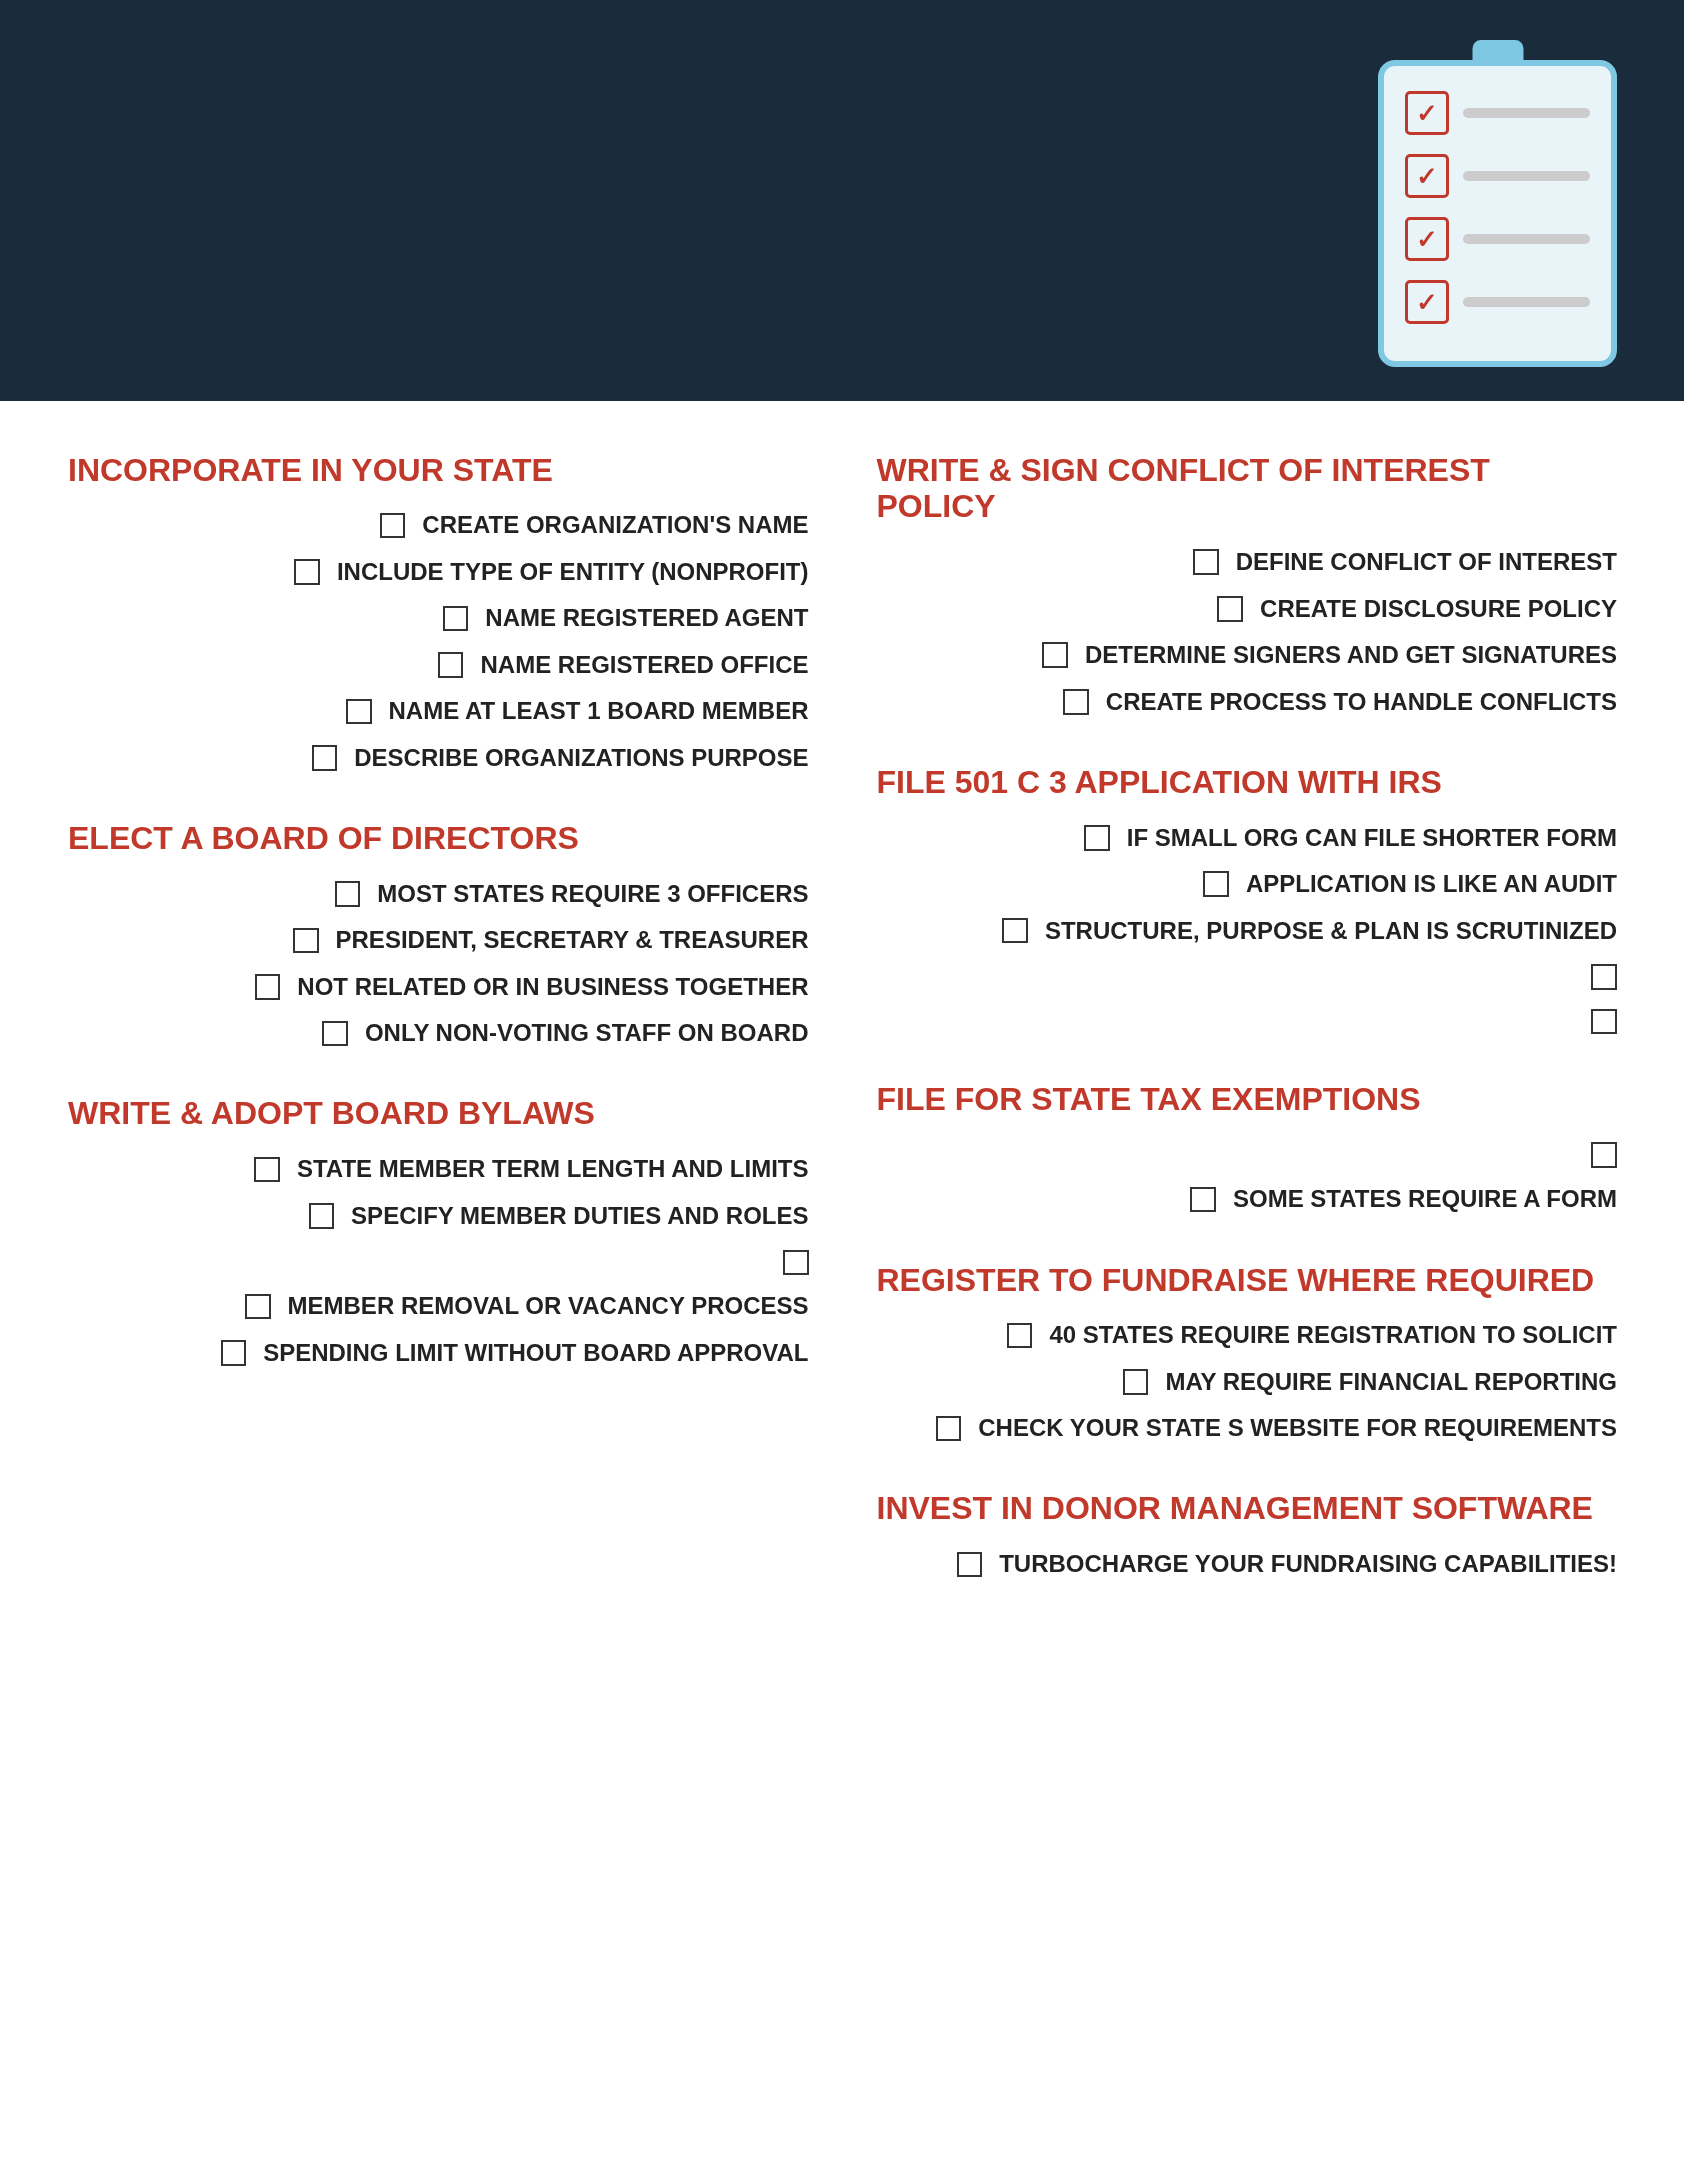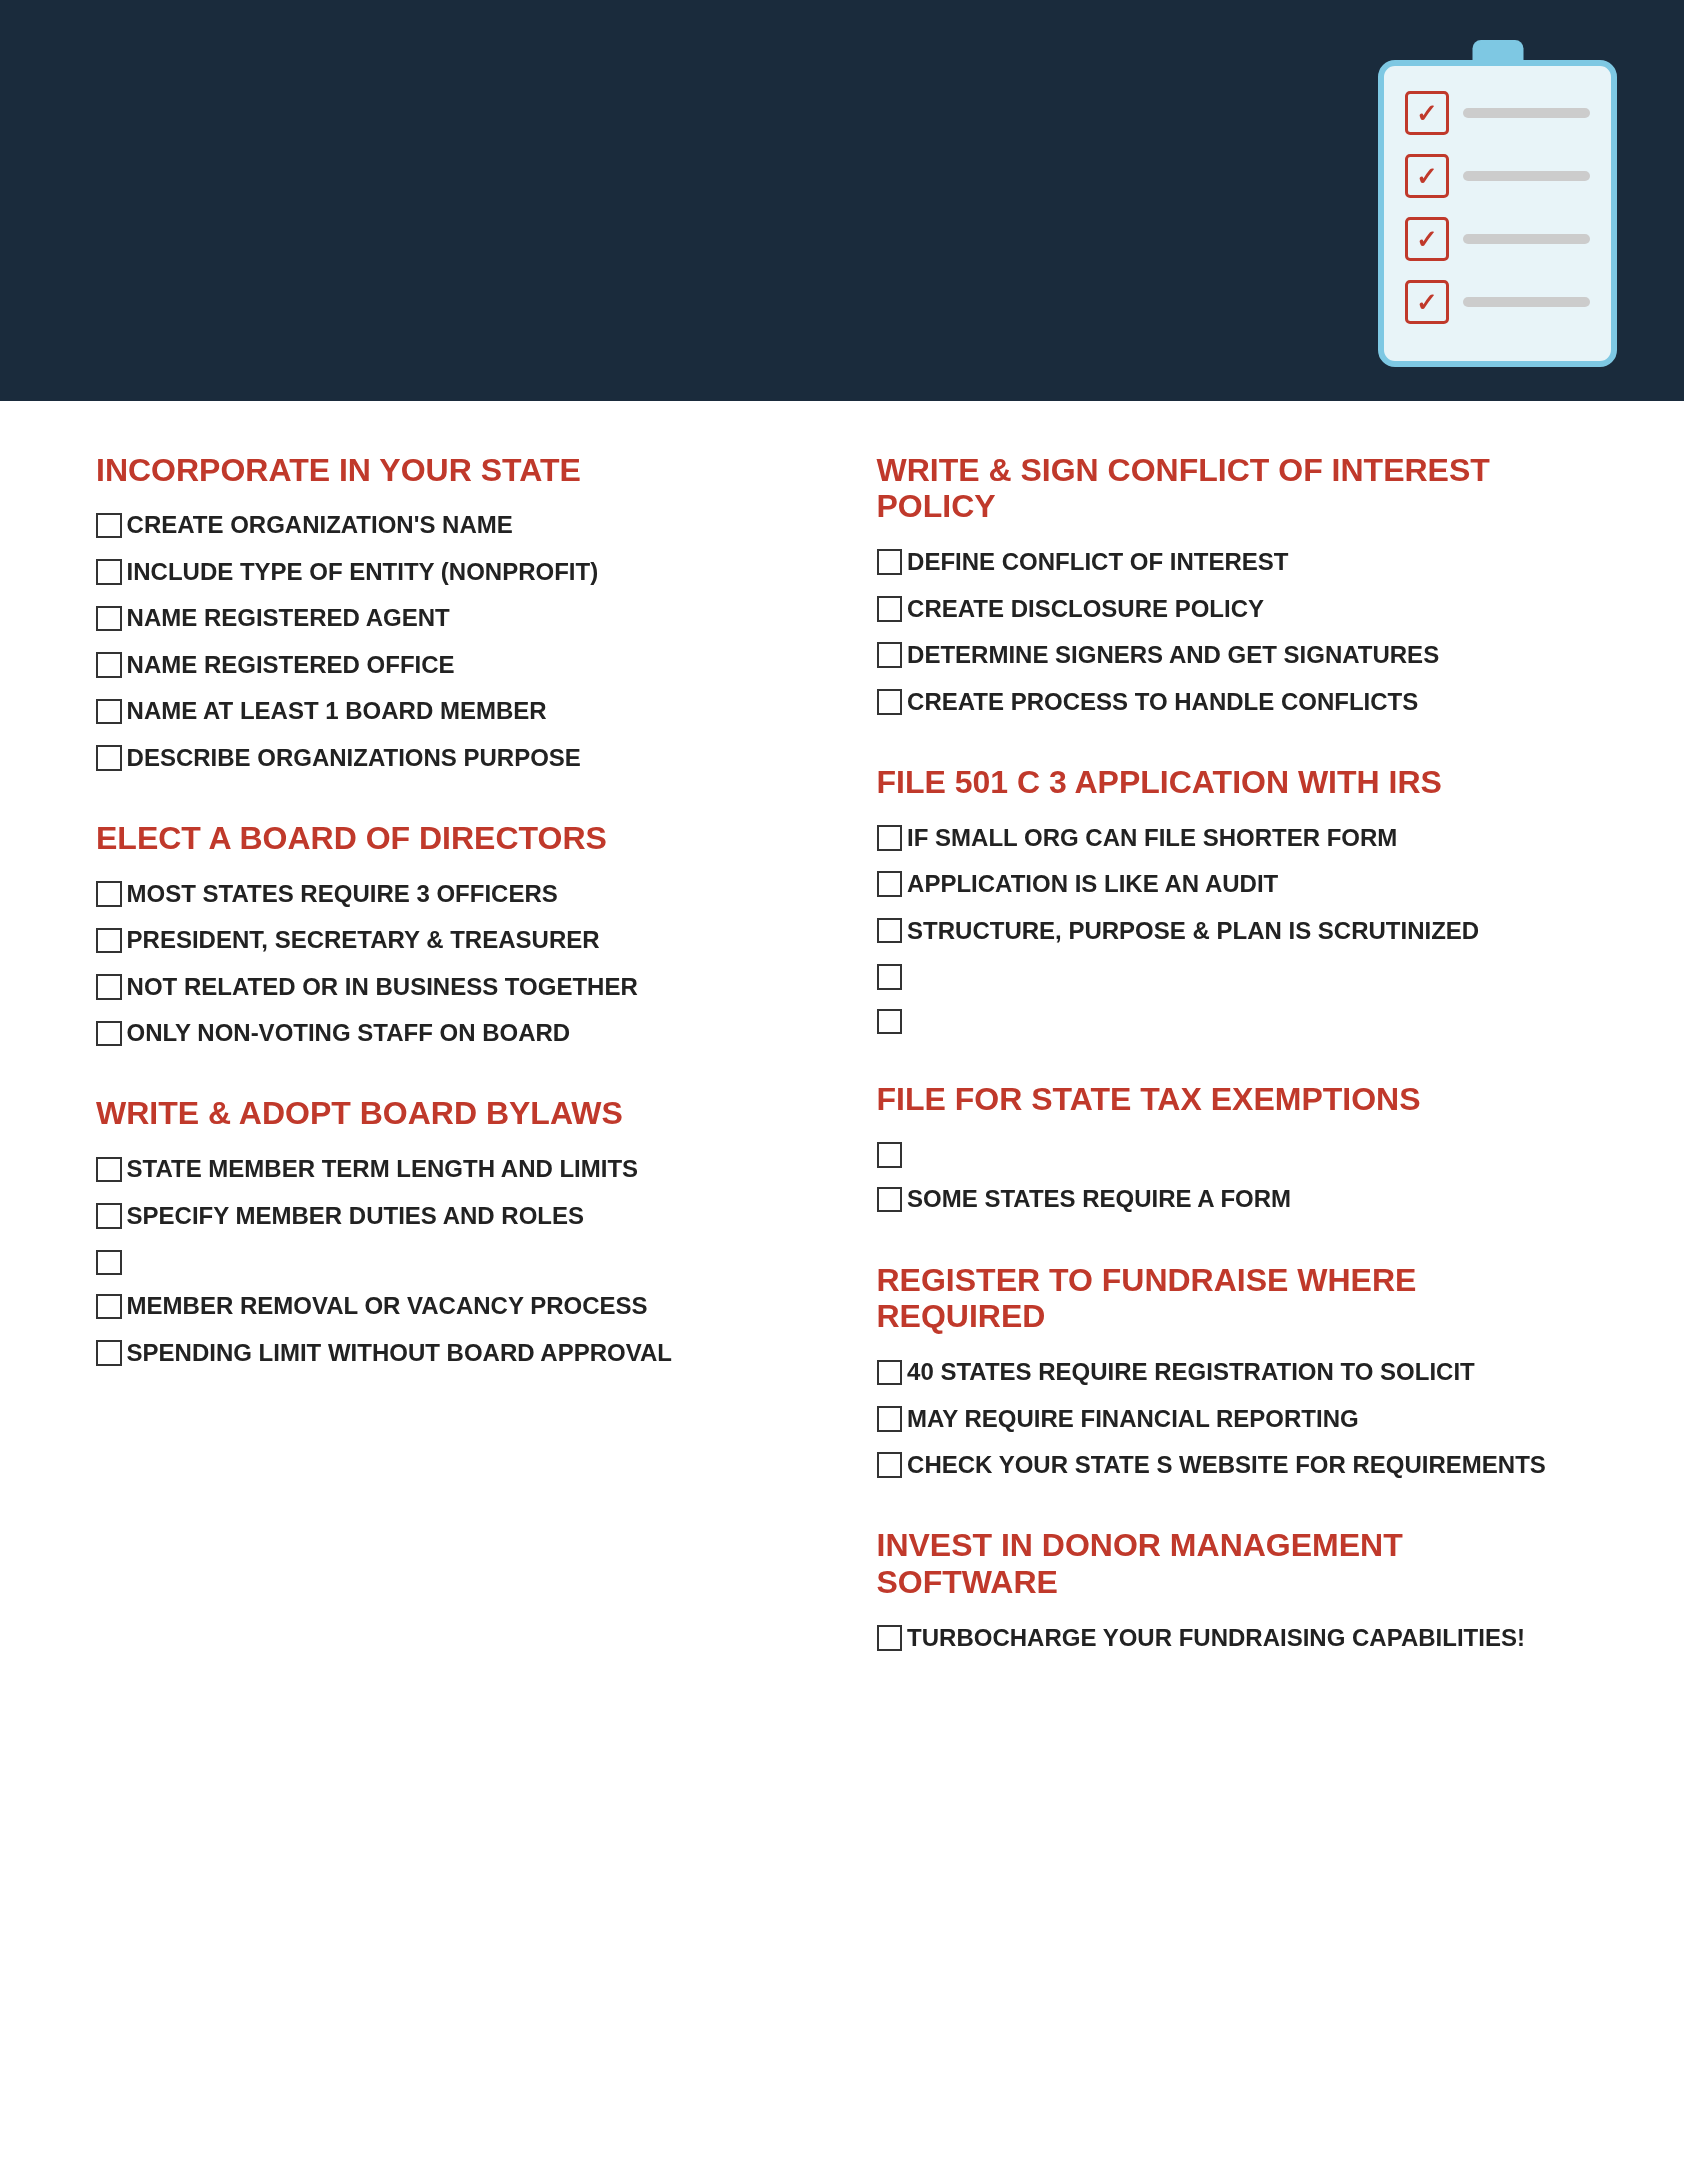--- a/index.html
+++ b/index.html
@@ -83,21 +83,21 @@
 
     .clipboard-line {
       height: 10.2px;
       background: #ccc;
       border-radius: 5.1px;
       flex: 1;
     }
 
     
     .content {
-      padding: 51px 96px;
+      padding: 51px 68px;
       display: grid;
       grid-template-columns: 1fr 1fr;
       gap: 0 68px;
     }
 
     .section {
       margin-bottom: 47px;
     }
 
     .section-title {
@@ -105,22 +105,23 @@
       font-size: 32px;
       font-weight: 900;
       text-transform: uppercase;
       margin-bottom: 21px;
       line-height: 1.15;
     }
 
     .checklist-item {
       display: flex;
       align-items: flex-start;
-      gap: 5px;
+      gap: 17px;
       margin-bottom: 15.3px;
+      justify-content: flex-end;
     }
 
     .checkbox {
       width: 25.6px;
       height: 25.6px;
       border: 2.6px solid #333;
       flex-shrink: 0;
       margin-top: 3.4px;
     }
 

